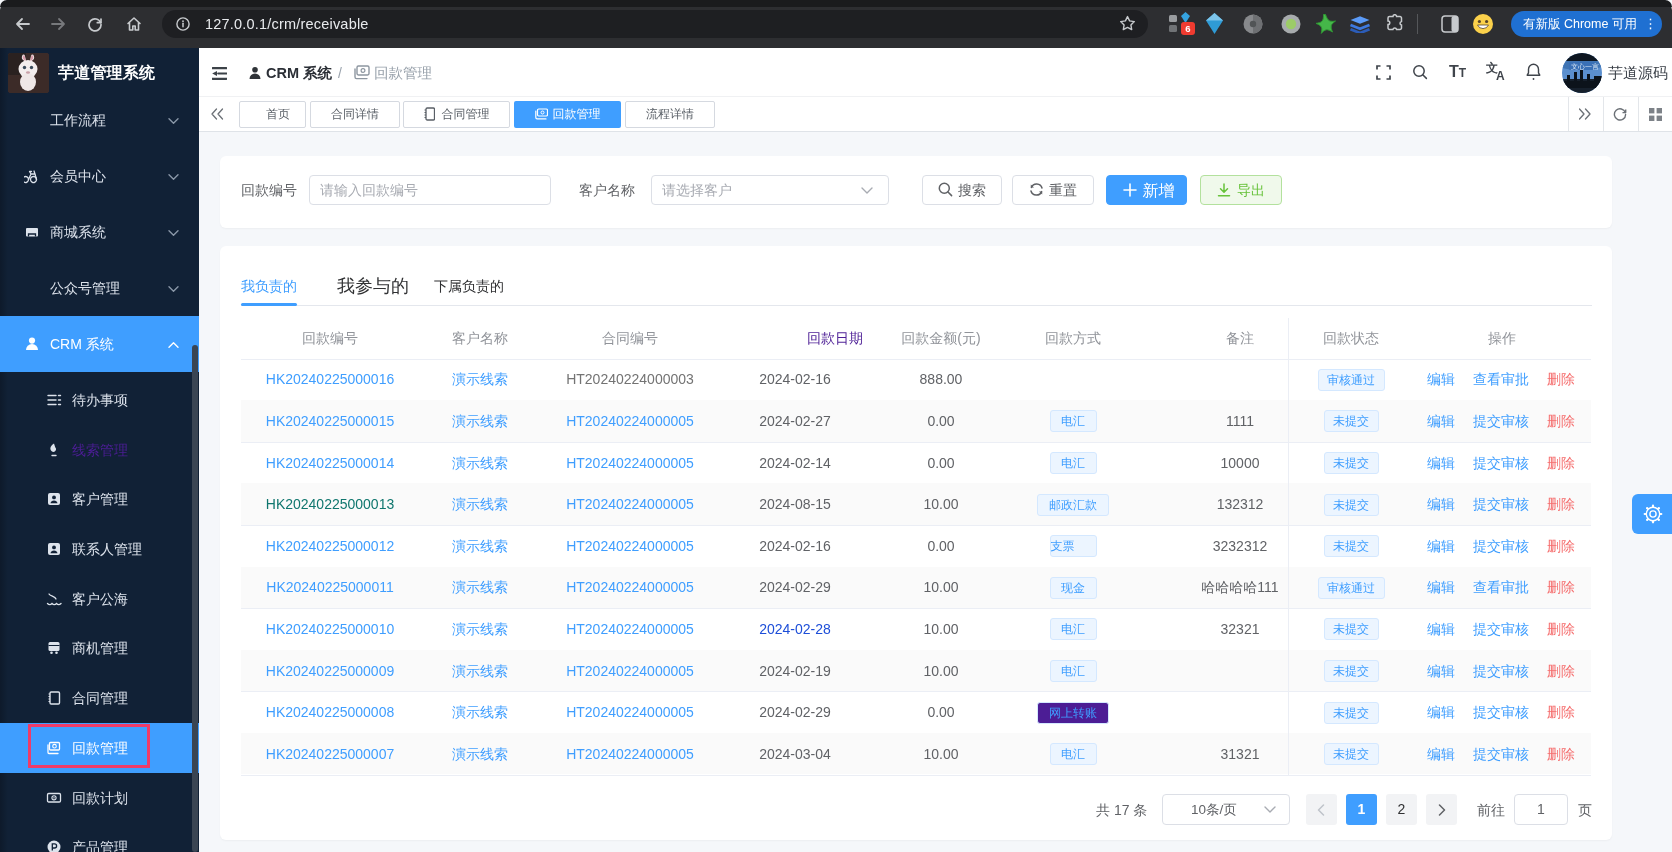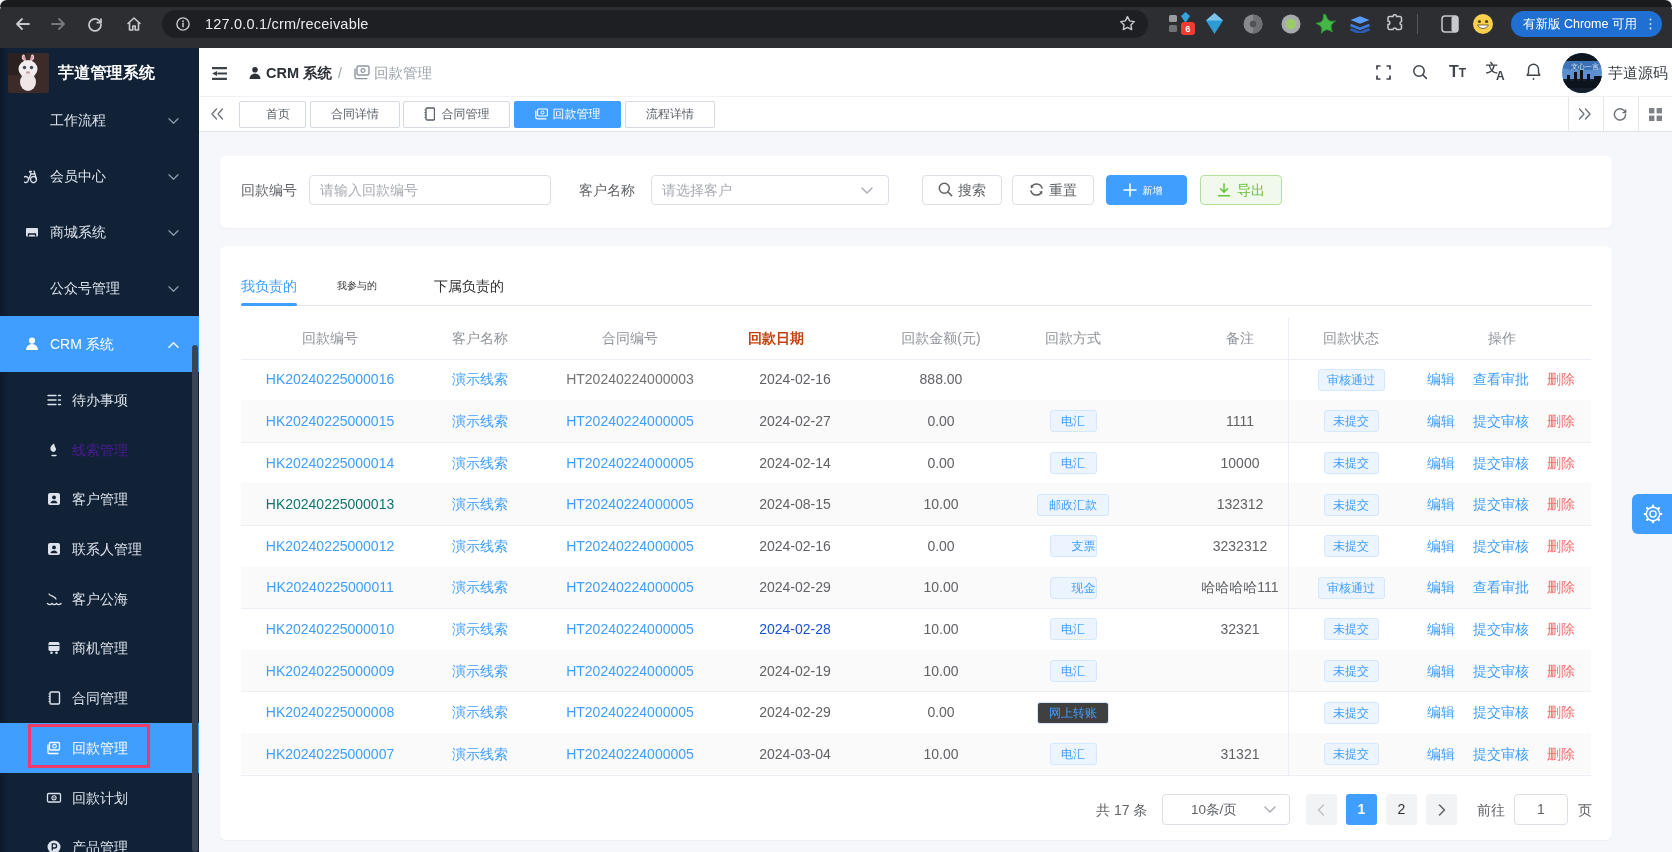--- a/index.html
+++ b/index.html
@@ -296,37 +296,37 @@
     <div class="abs" style="left:1012px;top:175px;width:82px;height:30px;background:#fff;border:1px solid #dcdfe6;border-radius:4px"></div>
     <svg class="abs" style="left:1029.0px;top:182px" width="15" height="15" viewBox="0 0 15 15">
       <path d="M13 6A5.6 5.6 0 0 0 2.4 5.4M2 9a5.6 5.6 0 0 0 10.6.6" stroke="#606266" stroke-width="1.5" fill="none" stroke-linecap="round"></path>
       <path d="M1.8 2.4v3.2H5M13.2 12.6V9.4H10" fill="#606266"></path>
     </svg>
     <div class="abs" style="left:1049.0px;top:183px;height:15px;line-height:15px;font-size:14px;color:#606266">重置</div>
     <div class="abs" style="left:1106px;top:175px;width:81px;height:30px;background:#3f9eff;border:1px solid #3f9eff;border-radius:4px"></div>
     <svg class="abs" style="left:1122.5px;top:183px" width="14" height="14" viewBox="0 0 14 14">
       <path d="M7 1v12M1 7h12" stroke="#fff" stroke-width="1.6" stroke-linecap="round"></path>
     </svg>
-    <div class="abs" style="left:1142.5px;top:183px;height:15px;line-height:15px;font-size:10px;color:#fff">新增</div>
+    <div class="abs" style="left:1142.5px;top:183px;height:15px;line-height:15px;font-size:16px;color:#fff">新增</div>
     <div class="abs" style="left:1200px;top:175px;width:82px;height:30px;background:#f0f9eb;border:1px solid #b3e19d;border-radius:4px"></div>
     <svg class="abs" style="left:1217.0px;top:183px" width="14" height="14" viewBox="0 0 14 14">
       <path d="M7 1v8M3.5 5.8 7 9.3l3.5-3.5" stroke="#67c23a" stroke-width="1.5" fill="none" stroke-linecap="round" stroke-linejoin="round"></path>
       <path d="M1.5 12.7h11" stroke="#67c23a" stroke-width="1.5" stroke-linecap="round"></path>
     </svg>
     <div class="abs" style="left:1237.0px;top:183px;height:15px;line-height:15px;font-size:14px;color:#67c23a">导出</div>
 <div class="abs" style="left:220px;top:246px;width:1392px;height:594px;background:#fff;border-radius:6px;box-shadow:0 1px 2px rgba(0,0,0,.04)"></div>
 <div class="abs" style="left:241px;top:278px;height:16px;line-height:16px;color:#3f9eff;font-size:14px">我负责的</div>
-<div class="abs" style="left:337px;top:278px;height:16px;line-height:16px;color:#303133;font-size:10px">我参与的</div>
+<div class="abs" style="left:337px;top:278px;height:16px;line-height:16px;color:#303133;font-size:18px">我参与的</div>
 <div class="abs" style="left:434px;top:278px;height:16px;line-height:16px;color:#303133;font-size:14px">下属负责的</div>
 <div class="abs" style="left:241px;top:305px;width:1351px;height:1px;background:#e4e7ed"></div>
 <div class="abs" style="left:241px;top:303px;width:56px;height:3px;background:#3f9eff;border-radius:2px"></div>
 <div class="abs" style="left:330px;top:330px;transform:translateX(-50%);height:16px;line-height:16px;color:#909399;font-size:14px;font-weight:400;white-space:nowrap">回款编号</div>
     <div class="abs" style="left:480px;top:330px;transform:translateX(-50%);height:16px;line-height:16px;color:#909399;font-size:14px;font-weight:400;white-space:nowrap">客户名称</div>
     <div class="abs" style="left:630px;top:330px;transform:translateX(-50%);height:16px;line-height:16px;color:#909399;font-size:14px;font-weight:400;white-space:nowrap">合同编号</div>
-    <div class="abs" style="left:776px;top:330px;transform:translateX(-50%);height:16px;line-height:16px;color:#c2410c;font-size:14px;font-weight:700;white-space:nowrap">回款日期</div>
+    <div class="abs" style="left:835px;top:330px;transform:translateX(-50%);height:16px;line-height:16px;color:#4c1d95;font-size:14px;font-weight:400;white-space:nowrap">回款日期</div>
     <div class="abs" style="left:941px;top:330px;transform:translateX(-50%);height:16px;line-height:16px;color:#909399;font-size:14px;font-weight:400;white-space:nowrap">回款金额(元)</div>
     <div class="abs" style="left:1073px;top:330px;transform:translateX(-50%);height:16px;line-height:16px;color:#909399;font-size:14px;font-weight:400;white-space:nowrap">回款方式</div>
     <div class="abs" style="left:1240px;top:330px;transform:translateX(-50%);height:16px;line-height:16px;color:#909399;font-size:14px;font-weight:400;white-space:nowrap">备注</div>
     <div class="abs" style="left:1351px;top:330px;transform:translateX(-50%);height:16px;line-height:16px;color:#909399;font-size:14px;font-weight:400;white-space:nowrap">回款状态</div>
     <div class="abs" style="left:1502px;top:330px;transform:translateX(-50%);height:16px;line-height:16px;color:#909399;font-size:14px;font-weight:400;white-space:nowrap">操作</div>
     <div class="abs" style="left:241px;top:358.5px;width:1350px;height:1px;background:#ebeef5"></div>
     <div class="abs" style="left:241px;top:400.1px;width:1350px;height:1px;background:#ebeef5"></div>
     <div class="abs" style="left:330px;top:371.3px;transform:translateX(-50%);height:16px;line-height:16px;color:#3f9eff;font-size:14px;white-space:nowrap">HK20240225000016</div>
     <div class="abs" style="left:480px;top:371.3px;transform:translateX(-50%);height:16px;line-height:16px;color:#3f9eff;font-size:14px;white-space:nowrap">演示线索</div>
     <div class="abs" style="left:630px;top:371.3px;transform:translateX(-50%);height:16px;line-height:16px;color:#737373;font-size:14px;white-space:nowrap">HT20240224000003</div>
@@ -373,34 +373,34 @@
     <div class="abs" style="left:1323.5px;top:493.5px;width:55px;height:22px;background:#ecf5ff;border:1px solid #d4e8ff;border-radius:3px;color:#3f9eff;font-size:12px;text-align:center;line-height:20px">未提交</div>
     <div class="abs" style="left:1441px;top:496.1px;transform:translateX(-50%);height:16px;line-height:16px;color:#3f9eff;font-size:14px;white-space:nowrap">编辑</div>
     <div class="abs" style="left:1501px;top:496.1px;transform:translateX(-50%);height:16px;line-height:16px;color:#3f9eff;font-size:14px;white-space:nowrap">提交审核</div>
     <div class="abs" style="left:1561px;top:496.1px;transform:translateX(-50%);height:16px;line-height:16px;color:#f56c6c;font-size:14px;white-space:nowrap">删除</div>
     <div class="abs" style="left:241px;top:566.5px;width:1350px;height:1px;background:#ebeef5"></div>
     <div class="abs" style="left:330px;top:537.7px;transform:translateX(-50%);height:16px;line-height:16px;color:#3f9eff;font-size:14px;white-space:nowrap">HK20240225000012</div>
     <div class="abs" style="left:480px;top:537.7px;transform:translateX(-50%);height:16px;line-height:16px;color:#3f9eff;font-size:14px;white-space:nowrap">演示线索</div>
     <div class="abs" style="left:630px;top:537.7px;transform:translateX(-50%);height:16px;line-height:16px;color:#3f9eff;font-size:14px;white-space:nowrap">HT20240224000005</div>
     <div class="abs" style="left:795px;top:537.7px;transform:translateX(-50%);height:16px;line-height:16px;color:#606266;font-size:14px;white-space:nowrap">2024-02-16</div>
     <div class="abs" style="left:941px;top:537.7px;transform:translateX(-50%);height:16px;line-height:16px;color:#606266;font-size:14px;white-space:nowrap">0.00</div>
-    <div class="abs" style="left:1049.5px;top:535.1px;width:47px;height:22px;background:#ecf5ff;border:1px solid #d4e8ff;border-radius:3px;color:#3f9eff;font-size:12px;text-align:right;line-height:20px">支票</div>
+    <div class="abs" style="left:1049.5px;top:535.1px;width:47px;height:22px;background:#ecf5ff;border:1px solid #d4e8ff;border-radius:3px;color:#3f9eff;font-size:12px;text-align:left;line-height:20px">支票</div>
     <div class="abs" style="left:1240px;top:537.7px;transform:translateX(-50%);height:16px;line-height:16px;color:#606266;font-size:14px;white-space:nowrap">3232312</div>
     <div class="abs" style="left:1323.5px;top:535.1px;width:55px;height:22px;background:#ecf5ff;border:1px solid #d4e8ff;border-radius:3px;color:#3f9eff;font-size:12px;text-align:center;line-height:20px">未提交</div>
     <div class="abs" style="left:1441px;top:537.7px;transform:translateX(-50%);height:16px;line-height:16px;color:#3f9eff;font-size:14px;white-space:nowrap">编辑</div>
     <div class="abs" style="left:1501px;top:537.7px;transform:translateX(-50%);height:16px;line-height:16px;color:#3f9eff;font-size:14px;white-space:nowrap">提交审核</div>
     <div class="abs" style="left:1561px;top:537.7px;transform:translateX(-50%);height:16px;line-height:16px;color:#f56c6c;font-size:14px;white-space:nowrap">删除</div>
     <div class="abs" style="left:241px;top:566.5px;width:1350px;height:41.6px;background:#fafafa"></div>
     <div class="abs" style="left:241px;top:608.1px;width:1350px;height:1px;background:#ebeef5"></div>
     <div class="abs" style="left:330px;top:579.3px;transform:translateX(-50%);height:16px;line-height:16px;color:#3f9eff;font-size:14px;white-space:nowrap">HK20240225000011</div>
     <div class="abs" style="left:480px;top:579.3px;transform:translateX(-50%);height:16px;line-height:16px;color:#3f9eff;font-size:14px;white-space:nowrap">演示线索</div>
     <div class="abs" style="left:630px;top:579.3px;transform:translateX(-50%);height:16px;line-height:16px;color:#3f9eff;font-size:14px;white-space:nowrap">HT20240224000005</div>
     <div class="abs" style="left:795px;top:579.3px;transform:translateX(-50%);height:16px;line-height:16px;color:#606266;font-size:14px;white-space:nowrap">2024-02-29</div>
     <div class="abs" style="left:941px;top:579.3px;transform:translateX(-50%);height:16px;line-height:16px;color:#606266;font-size:14px;white-space:nowrap">10.00</div>
-    <div class="abs" style="left:1049.5px;top:576.7px;width:47px;height:22px;background:#ecf5ff;border:1px solid #d4e8ff;border-radius:3px;color:#3f9eff;font-size:12px;text-align:right;line-height:20px">现金</div>
+    <div class="abs" style="left:1049.5px;top:576.7px;width:47px;height:22px;background:#ecf5ff;border:1px solid #d4e8ff;border-radius:3px;color:#3f9eff;font-size:12px;text-align:center;line-height:20px">现金</div>
     <div class="abs" style="left:1240px;top:579.3px;transform:translateX(-50%);height:16px;line-height:16px;color:#606266;font-size:14px;white-space:nowrap">哈哈哈哈111</div>
     <div class="abs" style="left:1317.5px;top:576.7px;width:67px;height:22px;background:#ecf5ff;border:1px solid #d4e8ff;border-radius:3px;color:#3f9eff;font-size:12px;text-align:center;line-height:20px">审核通过</div>
     <div class="abs" style="left:1441px;top:579.3px;transform:translateX(-50%);height:16px;line-height:16px;color:#3f9eff;font-size:14px;white-space:nowrap">编辑</div>
     <div class="abs" style="left:1501px;top:579.3px;transform:translateX(-50%);height:16px;line-height:16px;color:#3f9eff;font-size:14px;white-space:nowrap">查看审批</div>
     <div class="abs" style="left:1561px;top:579.3px;transform:translateX(-50%);height:16px;line-height:16px;color:#f56c6c;font-size:14px;white-space:nowrap">删除</div>
     <div class="abs" style="left:241px;top:649.7px;width:1350px;height:1px;background:#ebeef5"></div>
     <div class="abs" style="left:330px;top:620.9px;transform:translateX(-50%);height:16px;line-height:16px;color:#3f9eff;font-size:14px;white-space:nowrap">HK20240225000010</div>
     <div class="abs" style="left:480px;top:620.9px;transform:translateX(-50%);height:16px;line-height:16px;color:#3f9eff;font-size:14px;white-space:nowrap">演示线索</div>
     <div class="abs" style="left:630px;top:620.9px;transform:translateX(-50%);height:16px;line-height:16px;color:#3f9eff;font-size:14px;white-space:nowrap">HT20240224000005</div>
     <div class="abs" style="left:795px;top:620.9px;transform:translateX(-50%);height:16px;line-height:16px;color:#1d4ed8;font-size:14px;white-space:nowrap">2024-02-28</div>
@@ -422,21 +422,21 @@
     <div class="abs" style="left:1323.5px;top:659.9px;width:55px;height:22px;background:#ecf5ff;border:1px solid #d4e8ff;border-radius:3px;color:#3f9eff;font-size:12px;text-align:center;line-height:20px">未提交</div>
     <div class="abs" style="left:1441px;top:662.5px;transform:translateX(-50%);height:16px;line-height:16px;color:#3f9eff;font-size:14px;white-space:nowrap">编辑</div>
     <div class="abs" style="left:1501px;top:662.5px;transform:translateX(-50%);height:16px;line-height:16px;color:#3f9eff;font-size:14px;white-space:nowrap">提交审核</div>
     <div class="abs" style="left:1561px;top:662.5px;transform:translateX(-50%);height:16px;line-height:16px;color:#f56c6c;font-size:14px;white-space:nowrap">删除</div>
     <div class="abs" style="left:241px;top:732.9px;width:1350px;height:1px;background:#ebeef5"></div>
     <div class="abs" style="left:330px;top:704.1px;transform:translateX(-50%);height:16px;line-height:16px;color:#3f9eff;font-size:14px;white-space:nowrap">HK20240225000008</div>
     <div class="abs" style="left:480px;top:704.1px;transform:translateX(-50%);height:16px;line-height:16px;color:#3f9eff;font-size:14px;white-space:nowrap">演示线索</div>
     <div class="abs" style="left:630px;top:704.1px;transform:translateX(-50%);height:16px;line-height:16px;color:#3f9eff;font-size:14px;white-space:nowrap">HT20240224000005</div>
     <div class="abs" style="left:795px;top:704.1px;transform:translateX(-50%);height:16px;line-height:16px;color:#606266;font-size:14px;white-space:nowrap">2024-02-29</div>
     <div class="abs" style="left:941px;top:704.1px;transform:translateX(-50%);height:16px;line-height:16px;color:#606266;font-size:14px;white-space:nowrap">0.00</div>
-    <div class="abs" style="left:1037.0px;top:701.5px;width:72px;height:22px;background:#404040;border:1px solid #d4e8ff;border-radius:3px;color:#3f9eff;font-size:12px;text-align:center;line-height:20px">网上转账</div>
+    <div class="abs" style="left:1037.0px;top:701.5px;width:72px;height:22px;background:#4c1d95;border:1px solid #d4e8ff;border-radius:3px;color:#3f9eff;font-size:12px;text-align:center;line-height:20px">网上转账</div>
     <div class="abs" style="left:1323.5px;top:701.5px;width:55px;height:22px;background:#ecf5ff;border:1px solid #d4e8ff;border-radius:3px;color:#3f9eff;font-size:12px;text-align:center;line-height:20px">未提交</div>
     <div class="abs" style="left:1441px;top:704.1px;transform:translateX(-50%);height:16px;line-height:16px;color:#3f9eff;font-size:14px;white-space:nowrap">编辑</div>
     <div class="abs" style="left:1501px;top:704.1px;transform:translateX(-50%);height:16px;line-height:16px;color:#3f9eff;font-size:14px;white-space:nowrap">提交审核</div>
     <div class="abs" style="left:1561px;top:704.1px;transform:translateX(-50%);height:16px;line-height:16px;color:#f56c6c;font-size:14px;white-space:nowrap">删除</div>
     <div class="abs" style="left:241px;top:732.9px;width:1350px;height:41.6px;background:#fafafa"></div>
     <div class="abs" style="left:241px;top:774.5px;width:1350px;height:1px;background:#ebeef5"></div>
     <div class="abs" style="left:330px;top:745.7px;transform:translateX(-50%);height:16px;line-height:16px;color:#3f9eff;font-size:14px;white-space:nowrap">HK20240225000007</div>
     <div class="abs" style="left:480px;top:745.7px;transform:translateX(-50%);height:16px;line-height:16px;color:#3f9eff;font-size:14px;white-space:nowrap">演示线索</div>
     <div class="abs" style="left:630px;top:745.7px;transform:translateX(-50%);height:16px;line-height:16px;color:#3f9eff;font-size:14px;white-space:nowrap">HT20240224000005</div>
     <div class="abs" style="left:795px;top:745.7px;transform:translateX(-50%);height:16px;line-height:16px;color:#606266;font-size:14px;white-space:nowrap">2024-03-04</div>

